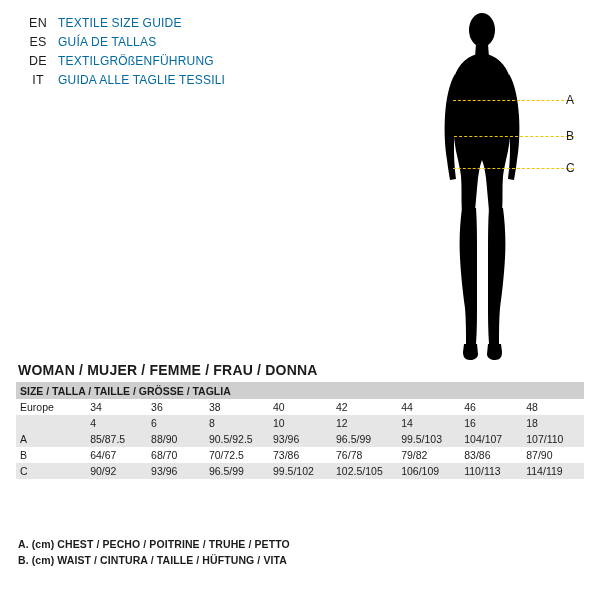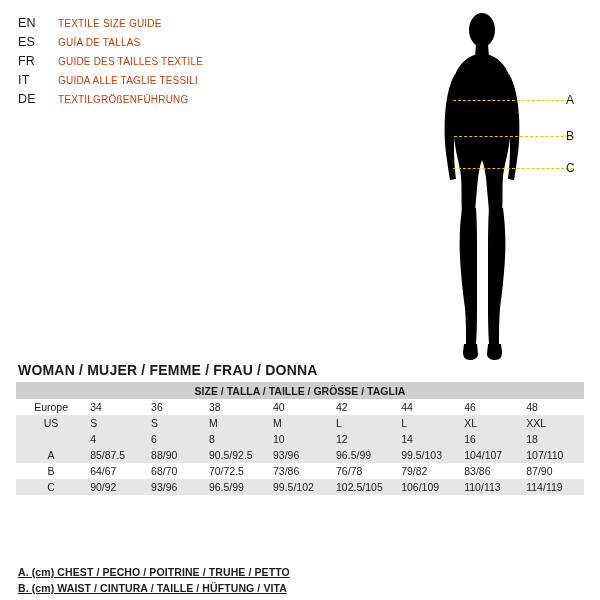--- a/index.html
+++ b/index.html
@@ -25,31 +25,32 @@
   .lang-block {
     position: absolute;
     left: 18px;
     top: 16px;
     width: 330px;
   }
   .lang-row {
     display: flex;
     align-items: baseline;
     height: 19px;
+    text-align: center;
   }
   .lang-code {
     width: 40px;
     font-size: 12.5px;
     letter-spacing: .2px;
     color: #1b1b1b;
   }
   .lang-text {
-    font-size: 10px;
+    font-size: 12px;
     letter-spacing: .2px;
-    color: #c2410c;
+    color: #0369a1;
   }
 
   
   .figure-wrap {
     position: absolute;
     left: 420px;
     top: 8px;
     width: 175px;
     height: 365px;
   }
@@ -95,32 +96,31 @@
   tr.head-row td {
     background: #cfcfcf;
     font-weight: bold;
     font-size: 10.5px;
     height: 17px;
   }
   tr.band td { background: #e6e6e6; }
   tr.plain td { background: #ffffff; }
   td.label-col {
     width: 78px;
-    text-align: center;
+    text-align: left;
     padding-left: 6px;
   }
   td.val { width: 63px; }
 
   
   .footnotes {
     position: absolute;
     left: 18px;
-    top: 564px;
+    top: 536px;
     width: 560px;
-    text-decoration: underline;
   }
   .footnote {
     font-size: 10.5px;
     font-weight: bold;
     letter-spacing: .1px;
     line-height: 16px;
     color: #1b1b1b;
   }
 </style>
 </head>
@@ -131,30 +131,26 @@
   <div class="lang-block">
     <div class="lang-row">
       <span class="lang-code">EN</span>
       <span class="lang-text">TEXTILE SIZE GUIDE</span>
     </div>
     <div class="lang-row">
       <span class="lang-code">ES</span>
       <span class="lang-text">GUÍA DE TALLAS</span>
     </div>
     <div class="lang-row">
-      <span class="lang-code">FR</span>
-      <span class="lang-text">GUIDE DES TAILLES TEXTILE</span>
+      <span class="lang-code">DE</span>
+      <span class="lang-text">TEXTILGRÖßENFÜHRUNG</span>
     </div>
     <div class="lang-row">
       <span class="lang-code">IT</span>
       <span class="lang-text">GUIDA ALLE TAGLIE TESSILI</span>
-    </div>
-    <div class="lang-row">
-      <span class="lang-code">DE</span>
-      <span class="lang-text">TEXTILGRÖßENFÜHRUNG</span>
     </div>
   </div>
 
   <div class="figure-wrap">
     <svg class="figure-svg" width="175" height="365" viewBox="0 0 175 365">
       <g fill="#000000">
 
         <ellipse cx="62" cy="22" rx="13" ry="17"></ellipse>
 
         <path d="M56 36 L68 36 L69 49 L55 49 Z"></path>
@@ -236,31 +232,20 @@
         <td class="val">34</td>
         <td class="val">36</td>
         <td class="val">38</td>
         <td class="val">40</td>
         <td class="val">42</td>
         <td class="val">44</td>
         <td class="val">46</td>
         <td class="val">48</td>
       </tr>
 
-      <tr class="band">
-        <td class="label-col">US</td>
-        <td class="val">S</td>
-        <td class="val">S</td>
-        <td class="val">M</td>
-        <td class="val">M</td>
-        <td class="val">L</td>
-        <td class="val">L</td>
-        <td class="val">XL</td>
-        <td class="val">XXL</td>
-      </tr>
 
       <tr class="band">
         <td class="label-col"></td>
         <td class="val">4</td>
         <td class="val">6</td>
         <td class="val">8</td>
         <td class="val">10</td>
         <td class="val">12</td>
         <td class="val">14</td>
         <td class="val">16</td>

